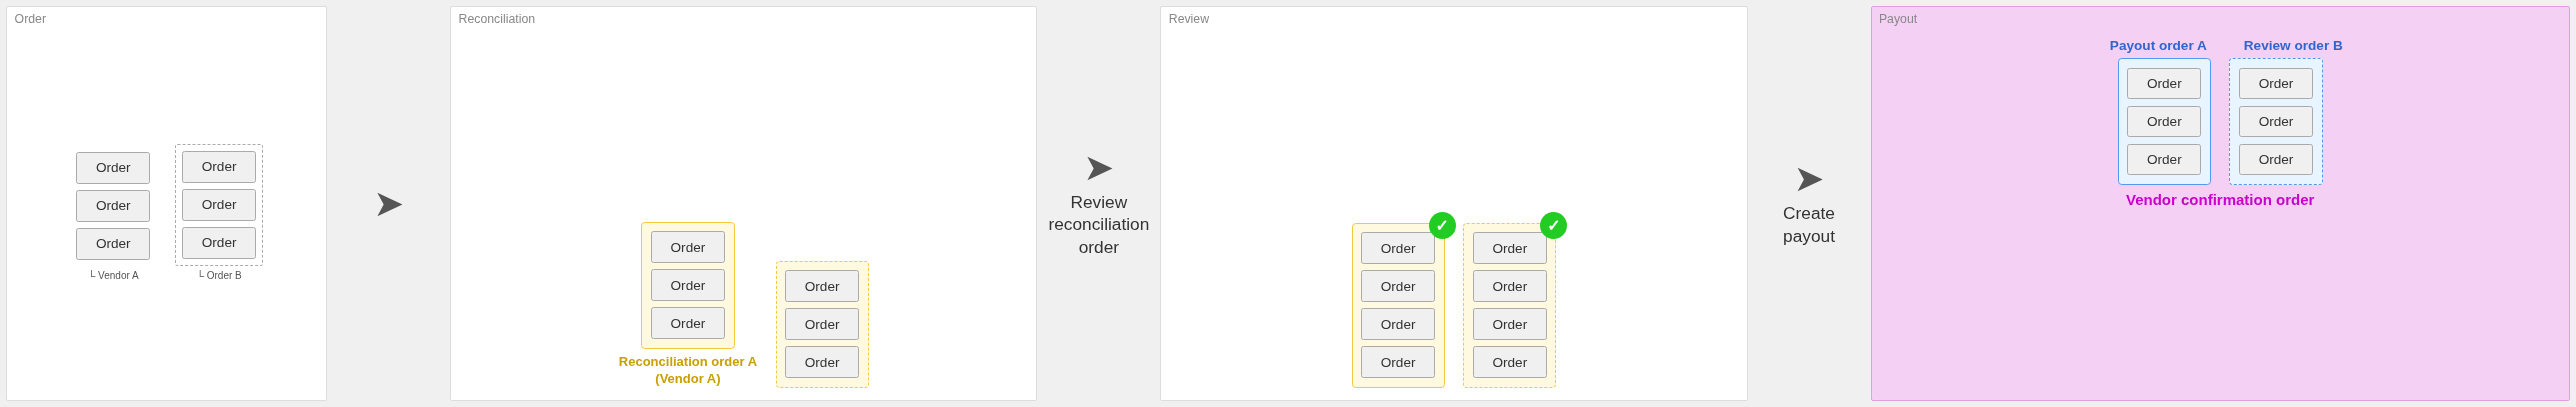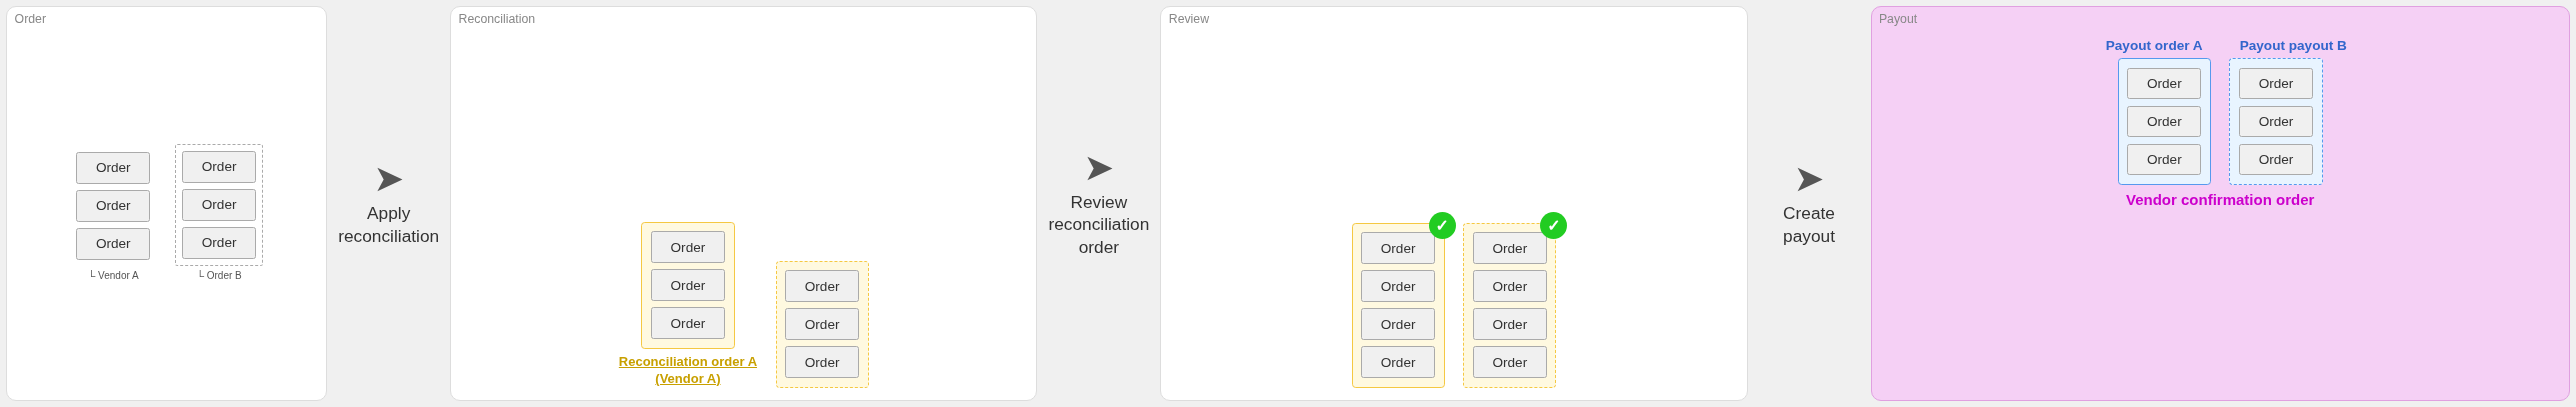--- a/index.html
+++ b/index.html
@@ -21,21 +21,21 @@
       padding: 6.2px;
       gap: 0;
     }
 
     
     .section {
       display: flex;
       flex-direction: column;
       background: #fff;
       border: 0.6px solid #ddd;
-      border-radius: 10px;
+      border-radius: 2px;
       position: relative;
       padding: 18.5px 12.3px 12.3px 12.3px;
     }
 
     .section-label {
       position: absolute;
       top: 5px;
       left: 7.4px;
       font-size: 12.3px;
       color: #888;
@@ -180,21 +180,20 @@
       padding: 8.6px;
     }
 
     .recon-label {
       font-size: 13px;
       color: #c8a000;
       font-weight: 700;
       text-align: center;
       margin-top: 5px;
       line-height: 1.3;
-      text-decoration: underline;
     }
 
     
     .review-group {
       display: flex;
       flex-direction: column;
       align-items: center;
       position: relative;
     }
 
@@ -311,21 +310,20 @@
           <div class="order-box">Order</div>
           <div class="order-box">Order</div>
         </div>
         <div class="vendor-label vendor-label-arrow">Order B</div>
       </div>
     </div>
   </div>
 
   <div class="arrow-connector">
     <div class="arrow-icon">➤</div>
-    <div class="arrow-label">Apply<br>reconciliation</div>
   </div>
 
   <div class="section section-reconciliation">
     <span class="section-label">Reconciliation</span>
     <div class="recon-row">
 
       <div class="recon-group">
         <div class="recon-box">
           <div class="order-box">Order</div>
           <div class="order-box">Order</div>
@@ -379,21 +377,21 @@
     <div class="arrow-icon">➤</div>
     <div class="arrow-label">Create<br>payout</div>
   </div>
 
   <div class="section section-payout">
     <span class="section-label">Payout</span>
     <div class="payout-section-inner">
 
       <div class="payout-labels-row">
         <span class="payout-order-label" style="position:relative; top:auto; font-size:13.6px; color:#3366cc; font-weight:700;">Payout order  A</span>
-        <span class="payout-order-label" style="position:relative; top:auto; font-size:13.6px; color:#3366cc; font-weight:700;">Payout payout B</span>
+        <span class="payout-order-label" style="position:relative; top:auto; font-size:13.6px; color:#3366cc; font-weight:700;">Review order B</span>
       </div>
 
       <div class="payout-boxes-row">
 
         <div class="payout-group">
           <div class="payout-box">
             <div class="order-box">Order</div>
             <div class="order-box">Order</div>
             <div class="order-box">Order</div>
           </div>

